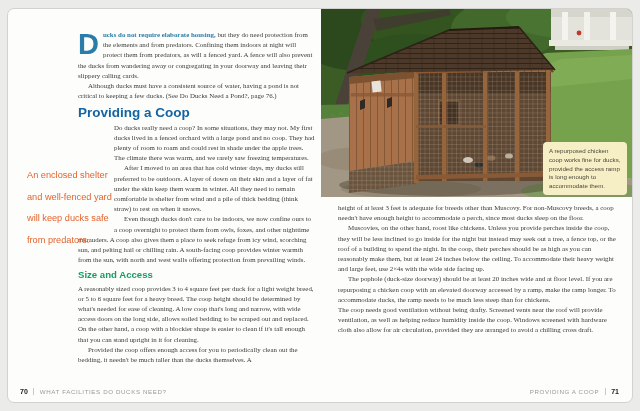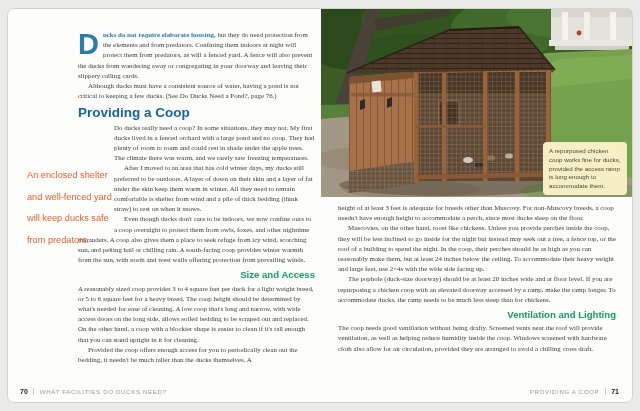--- a/index.html
+++ b/index.html
@@ -11,21 +11,21 @@
   .left-col{position:absolute;left:70px;top:21px;width:237px;height:358px;overflow:hidden;
             font-family:"Liberation Serif",serif;font-size:6.9px;line-height:10.2px;color:#3b3b3b;}
   .left-col p{margin:0;}
   .ind{text-indent:10px;}
   .dropcap{float:left;font-family:"Liberation Sans",sans-serif;font-weight:bold;font-size:29px;
            line-height:25px;color:#2a7da8;margin:2px 4px 0 0;}
   .leadin{font-weight:bold;color:#2a7da8;}
   h2.main{font-family:"Liberation Sans",sans-serif;font-weight:bold;font-size:13.5px;
           color:#1464a4;margin:7px 0 4px 0;}
   h3.sub{font-family:"Liberation Sans",sans-serif;font-weight:bold;font-size:9.6px;
-         color:#169d62;margin:5px 0 3px 0;text-align:right;}
+         color:#169d62;margin:5px 0 3px 0;}
   .pq-spacer{float:left;width:30px;height:80px;margin:26px 6px 0 0;}
   .pullquote{position:absolute;left:19px;top:156px;width:88px;
              font-family:"Liberation Sans",sans-serif;font-weight:normal;font-size:9.2px;
              line-height:21.5px;color:#e4632d;}
 
   
   .right-col{position:absolute;left:330px;top:194px;width:278px;height:185px;overflow:hidden;
              font-family:"Liberation Serif",serif;font-size:6.9px;line-height:10.2px;color:#3b3b3b;}
   .right-col p{margin:0;}
 
@@ -196,21 +196,20 @@
 
     <div class="foot foot-left">
       <span class="num">70</span>
       <span class="rh">WHAT FACILITIES DO DUCKS NEED?</span>
     </div>
 
     <div class="right-col">
       <p>height of at least 3 feet is adequate for breeds other than Muscovy. For non-Muscovy breeds, a coop needn't have enough height to accommodate a perch, since most ducks sleep on the floor.</p>
       <p class="ind">Muscovies, on the other hand, roost like chickens. Unless you provide perches inside the coop, they will be less inclined to go inside for the night but instead may seek out a tree, a fence top, or the roof of a building to spend the night. In the coop, their perches should be as high as you can reasonably make them, but at least 24 inches below the ceiling. To accommodate their heavy weight and large feet, use 2×4s with the wide side facing up.</p>
       <p class="ind">The pophole (duck-size doorway) should be at least 20 inches wide and at floor level. If you are repurposing a chicken coop with an elevated doorway accessed by a ramp, make the ramp longer. To accommodate ducks, the ramp needs to be much less steep than for chickens.</p>
-      <h3 class="sub">Ventilation and Lighting</h3>
       <p>The coop needs good ventilation without being drafty. Screened vents near the roof will provide ventilation, as well as helping reduce humidity inside the coop. Windows screened with hardware cloth also allow for air circulation, provided they are arranged to avoid a chilling cross draft.</p>
     </div>
 
     <div class="foot foot-right">
       <span class="rh">PROVIDING A COOP</span>
       <span class="num">71</span>
     </div>
 
   </div>
 </div>

